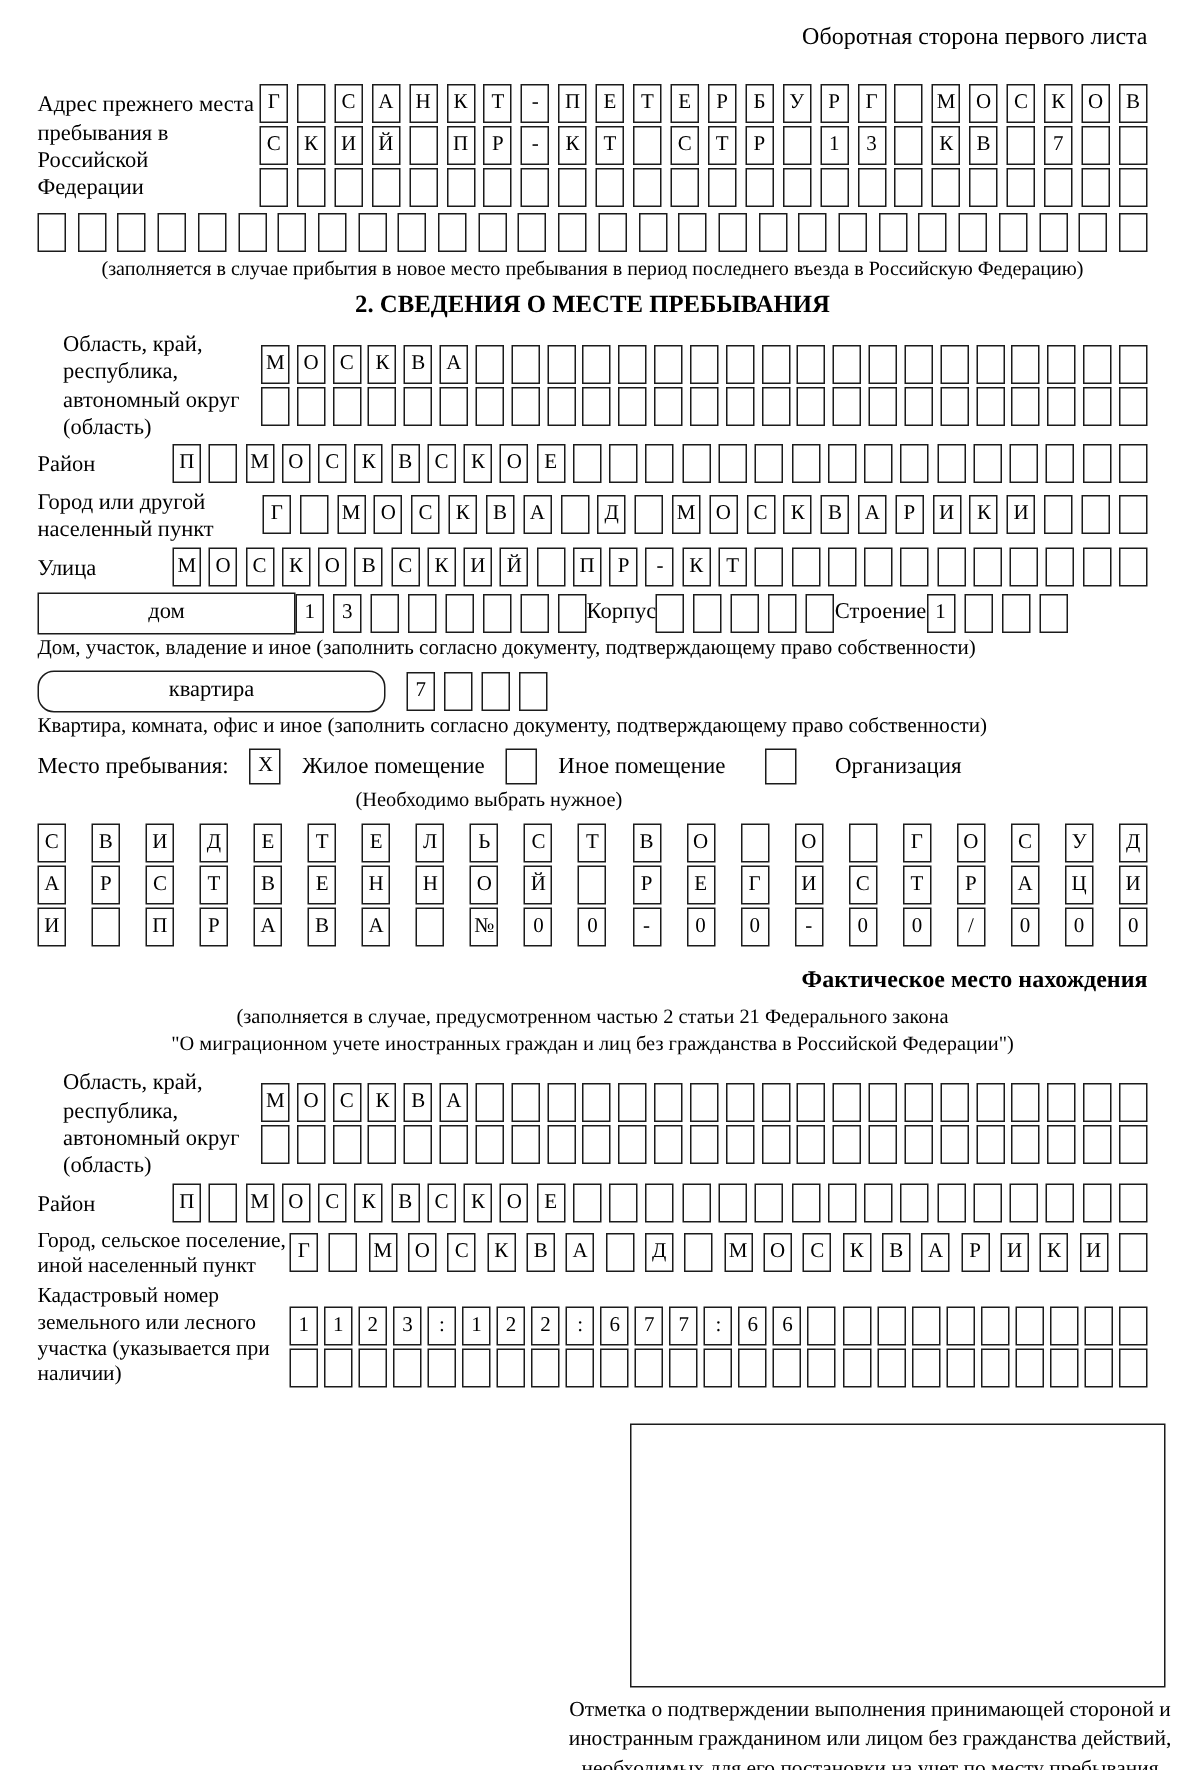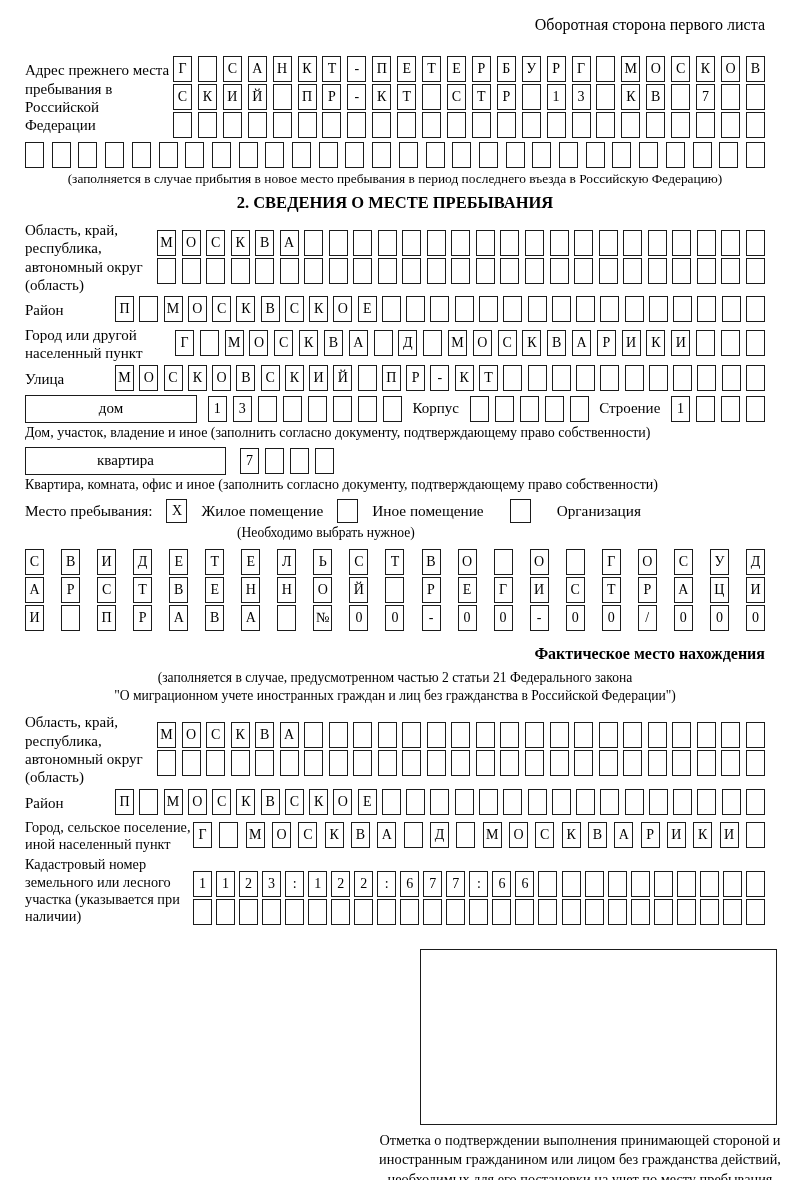--- a/index.html
+++ b/index.html
@@ -22,35 +22,35 @@
     width:19px; height:26px;
     border:1.5px solid #1b1b1b;
     display:inline-flex; align-items:center; justify-content:center;
     font-size:14px; line-height:1;
   }
   .fullrow { margin-top:2px; }
 
   .small-note { font-size:13.4px; text-align:center; margin:3px 0 6px 0; }
   .sec-title { font-size:16.5px; font-weight:bold; text-align:center; margin:4px 0 8px 0; }
 
-  .w132 { flex:0 0 132px; }
+  .w132 { flex:0 0 132px;margin-left:17px; }
   .w90  { flex:0 0 90px; }
   .w150 { flex:0 0 150px; }
   .w248 { flex:0 0 248px; }
   .w168 { flex:0 0 168px; font-size:14.3px; }
 
   .mb2 { margin-bottom:2px; }
 
-  .house-row { display:flex; justify-content:space-between; align-items:center; margin:2px 0 1px 0; }
+  .house-row { display:flex; align-items:center; margin:2px 0 1px 0; }
   .labelbox {
     box-sizing:border-box; border:1.5px solid #1b1b1b; height:28px;
     display:flex; align-items:center; justify-content:center; font-size:15px;
   }
   .box-dom { width:172px; }
-  .box-kv  { width:201px; }
+  .box-kv  { width:232px;border-radius:11px; }
   .cells-inline { display:flex; gap:6px; }
   .inline-label { font-size:15px; }
   .caption { font-size:14px; margin:2px 0 6px 0; }
 
   .apt-row { display:flex; align-items:center; gap:14px; margin:3px 0 1px 0; }
 
   .stay-row { display:flex; align-items:center; gap:14px; font-size:15.3px; margin-top:4px; }
   .checkbox {
     box-sizing:border-box; width:21px; height:24px; border:1.5px solid #1b1b1b;
     display:inline-flex; align-items:center; justify-content:center; font-size:14px;

